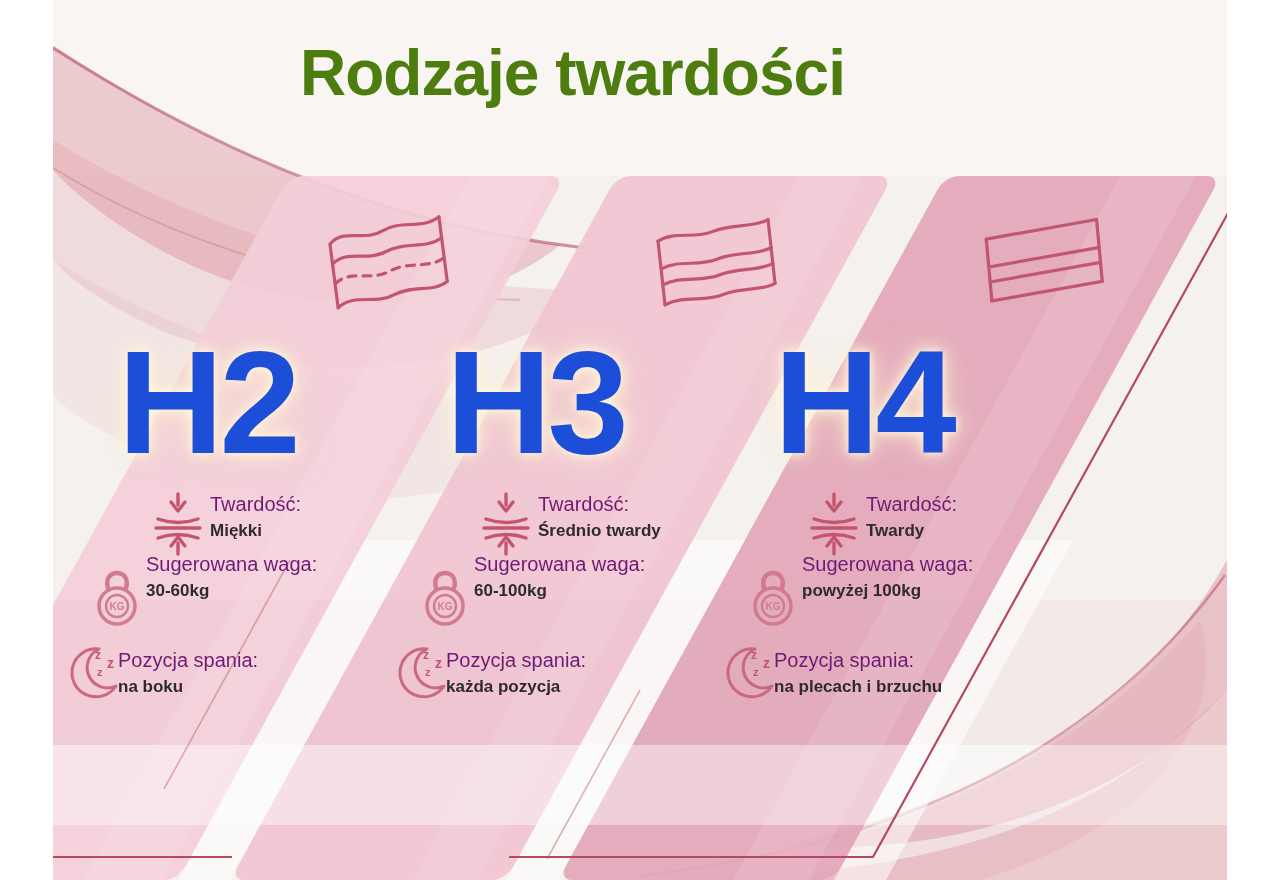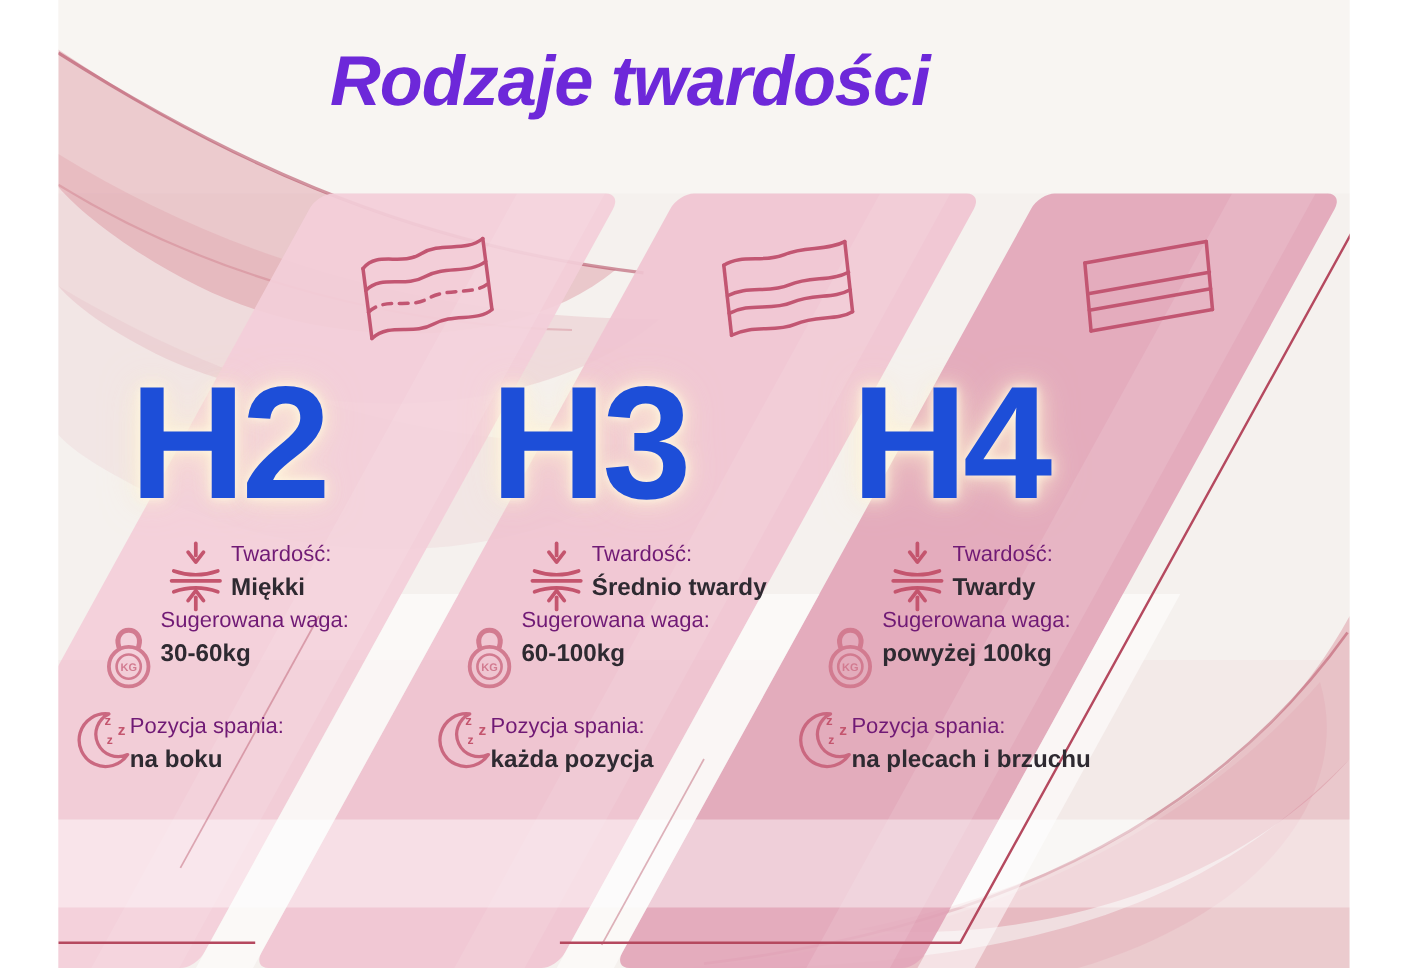--- a/index.html
+++ b/index.html
@@ -22,40 +22,40 @@
   
   .gstreak{position:absolute;top:540px;width:52px;height:341px;background:rgba(255,255,255,0.55);
            transform:skewX(-28.8deg);transform-origin:0 0;}
   .gs1{left:365px;} .gs2{left:693px;} .gs3{left:1021px;}
   .fstreak{position:absolute;top:176px;height:704px;transform:skewX(-28.8deg);transform-origin:0 0;}
   .fs1{left:470px;width:80px;background:rgba(255,255,255,0.10);}
   .fs2{left:800px;width:64px;background:rgba(255,255,255,0.09);}
   .fs3{left:1120px;width:76px;background:rgba(255,255,255,0.11);}
 
   
-  .title{left:300px;top:36px;font-size:64px;font-weight:700;color:#6d28d9;letter-spacing:-1px;font-style:italic;}
+  .title{left:300px;top:36px;font-size:64px;font-weight:700;color:#4d7c0f;letter-spacing:-1px;}
   .subtitle{left:301px;top:106px;font-size:50px;font-weight:400;color:#1f1b21;letter-spacing:0;}
 
   
   .col-content{position:absolute;top:0;width:0;height:0;}
   .c1{left:0;} .c2{left:328px;} .c3{left:656px;}
 
   .m-icon{position:absolute;left:324px;top:212px;width:132px;height:100px;}
   .letter{position:absolute;left:118px;top:330px;width:364px;text-align:left;
           font-size:146px;font-weight:700;letter-spacing:-4px;line-height:1;color:#1d4ed8;
           text-shadow:0 0 8px rgba(255,248,228,0.95),0 0 18px rgba(255,244,214,0.85),
                       0 0 34px rgba(253,238,205,0.6);}
   .ricon{position:absolute;}
   .r1{left:152px;top:492px;width:52px;height:64px;}
   .r2{left:92px;top:564px;width:50px;height:64px;}
   .r3{left:66px;top:644px;width:54px;height:58px;}
   .rtext{position:absolute;}
   .t1{left:210px;top:492px;} .t2{left:146px;top:552px;} .t3{left:118px;top:648px;}
   .lbl{font-size:20px;color:#701a75;line-height:1.25;white-space:nowrap;}
-  .val{font-size:22px;font-weight:700;color:#2e2a31;line-height:1.25;margin-top:3px;white-space:nowrap;}
+  .val{font-size:17px;font-weight:700;color:#2e2a31;line-height:1.25;margin-top:3px;white-space:nowrap;}
 
   
   .strip{top:0;width:53px;height:880px;background:#ffffff;}
   .strip-l{left:0;} .strip-r{left:1227px;}
 
   svg{display:block;overflow:visible;}
 </style>
 </head>
 <body>
 

